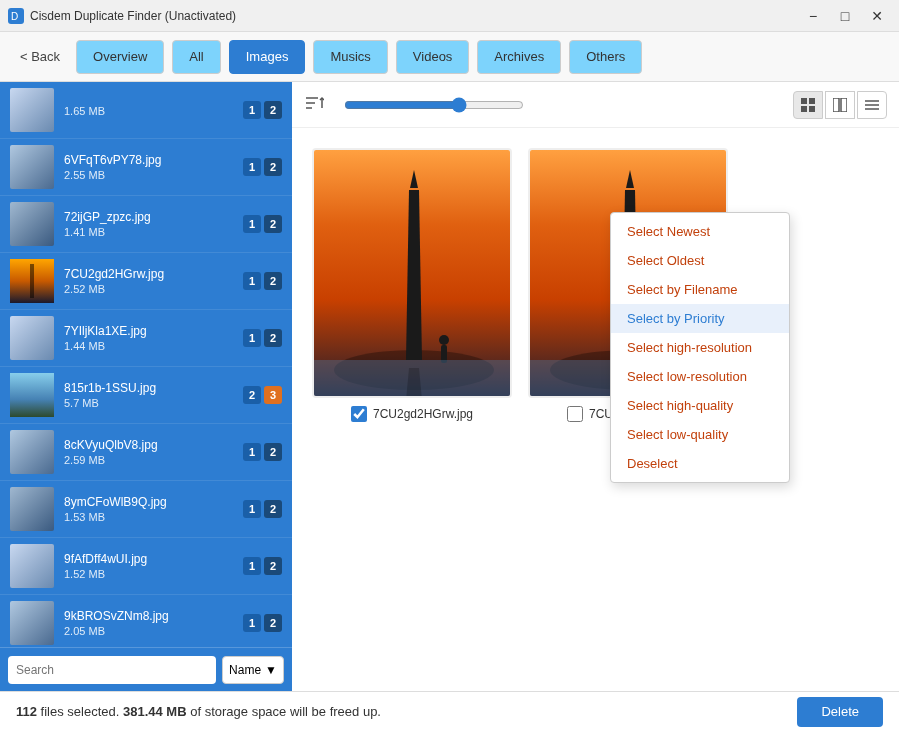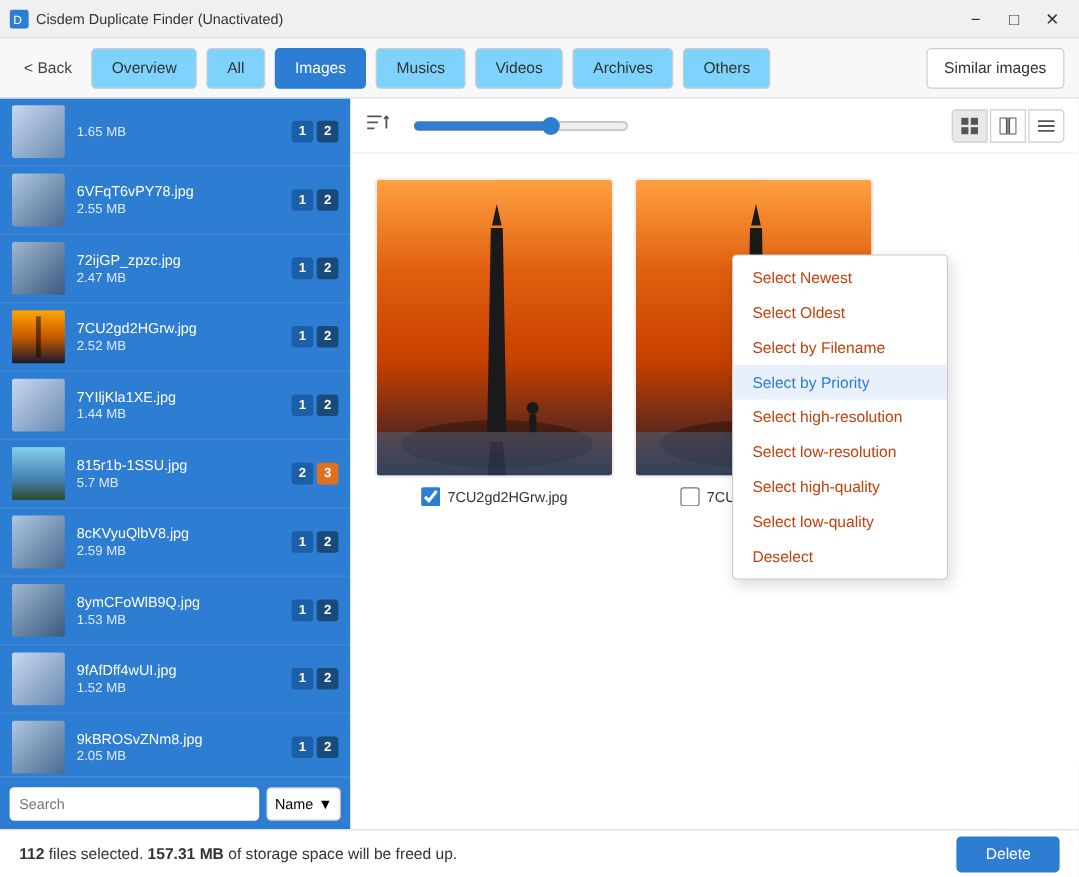--- a/index.html
+++ b/index.html
@@ -291,21 +291,20 @@
 
 <div class="nav-bar">
   <button class="back-btn">&lt; Back</button>
   <button class="tab-btn">Overview</button>
   <button class="tab-btn">All</button>
   <button class="tab-btn active">Images</button>
   <button class="tab-btn">Musics</button>
   <button class="tab-btn">Videos</button>
   <button class="tab-btn">Archives</button>
   <button class="tab-btn">Others</button>
-  <button class="similar-images-btn">Similar images</button>
 </div>
 
 <div class="main-content">
 
   <div class="left-panel">
     <div class="file-list">
 
       <div class="file-item">
         <div class="file-thumb thumb-1"></div>
         <div class="file-info">
@@ -326,21 +325,21 @@
         <div class="file-badges">
           <span class="badge badge-blue">1</span>
           <span class="badge badge-dark">2</span>
         </div>
       </div>
 
       <div class="file-item">
         <div class="file-thumb thumb-3"></div>
         <div class="file-info">
           <div class="file-name">72ijGP_zpzc.jpg</div>
-          <div class="file-size">2.47 MB</div>
+          <div class="file-size">1.41 MB</div>
         </div>
         <div class="file-badges">
           <span class="badge badge-blue">1</span>
           <span class="badge badge-dark">2</span>
         </div>
       </div>
 
       <div class="file-item">
         <div class="file-thumb thumb-tower">
           <svg width="44" height="44" viewBox="0 0 44 44">
@@ -569,17 +568,17 @@
       <div class="dropdown-item">Select low-quality</div>
       <div class="dropdown-item">Deselect</div>
     </div>
   </div>
 </div>
 
 <div class="status-bar">
   <div class="status-text">
     <strong>112</strong>
     <span> files selected. </span>
-    <strong>157.31 MB</strong>
+    <strong>381.44 MB</strong>
     <span> of storage space will be freed up.</span>
   </div>
   <button class="delete-btn">Delete</button>
 </div>
 
 </body></html>

